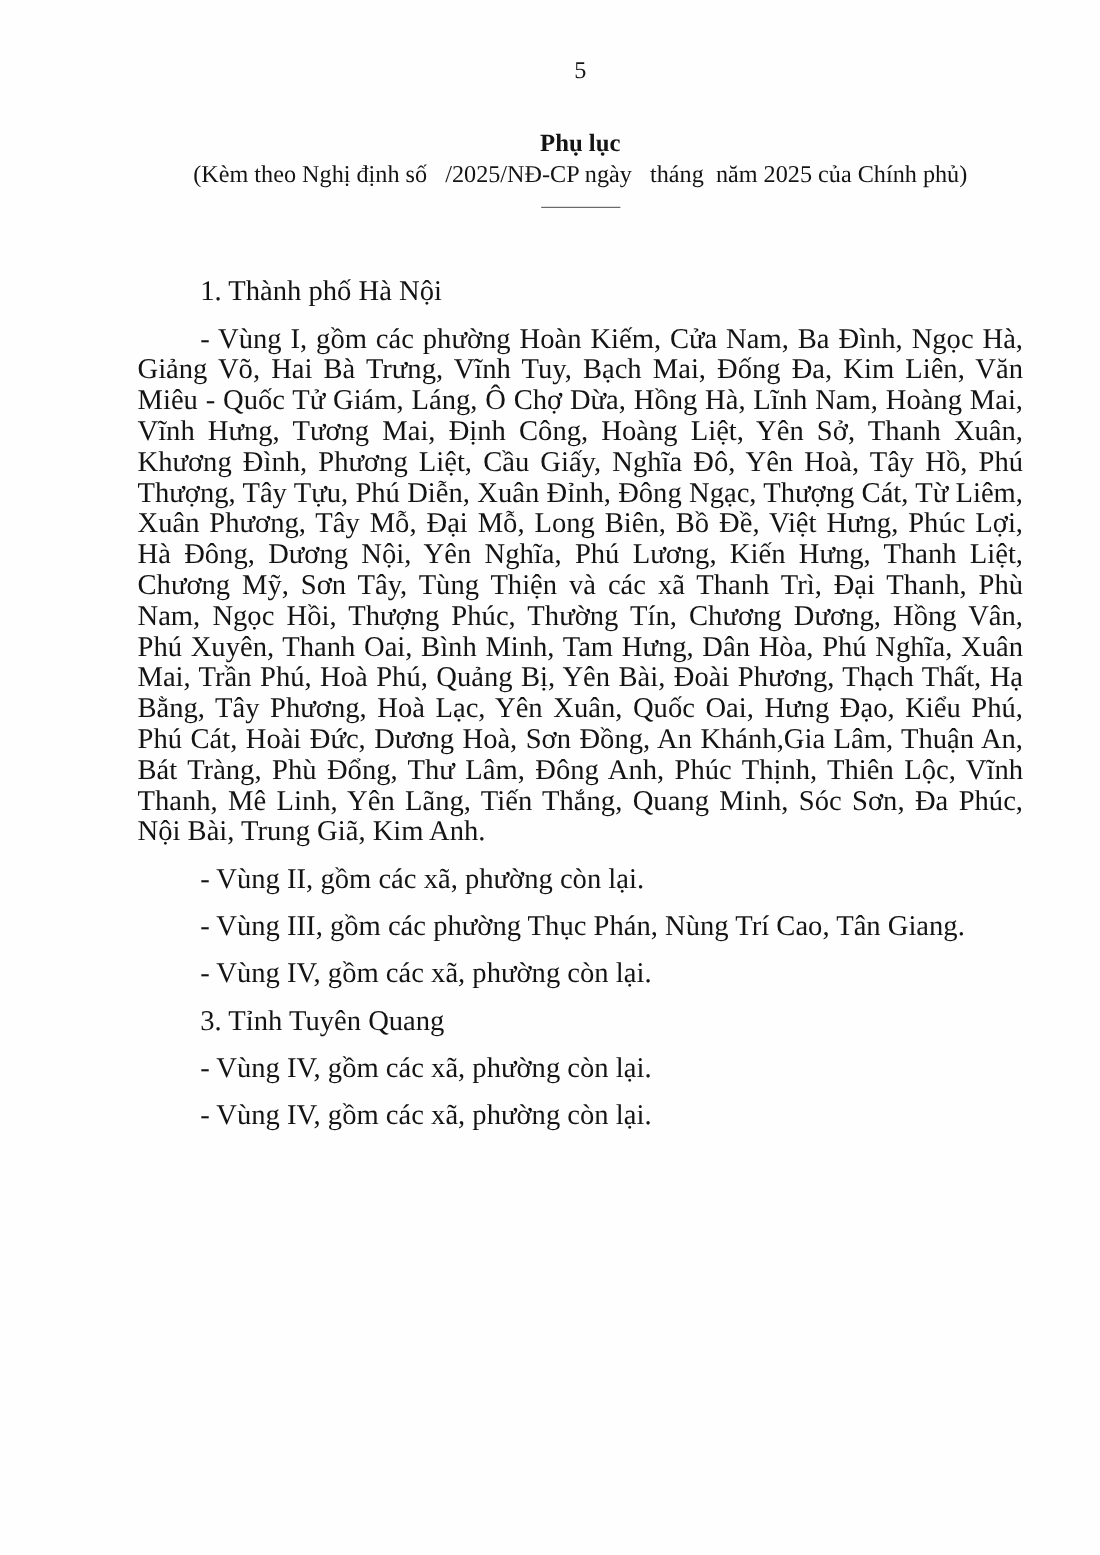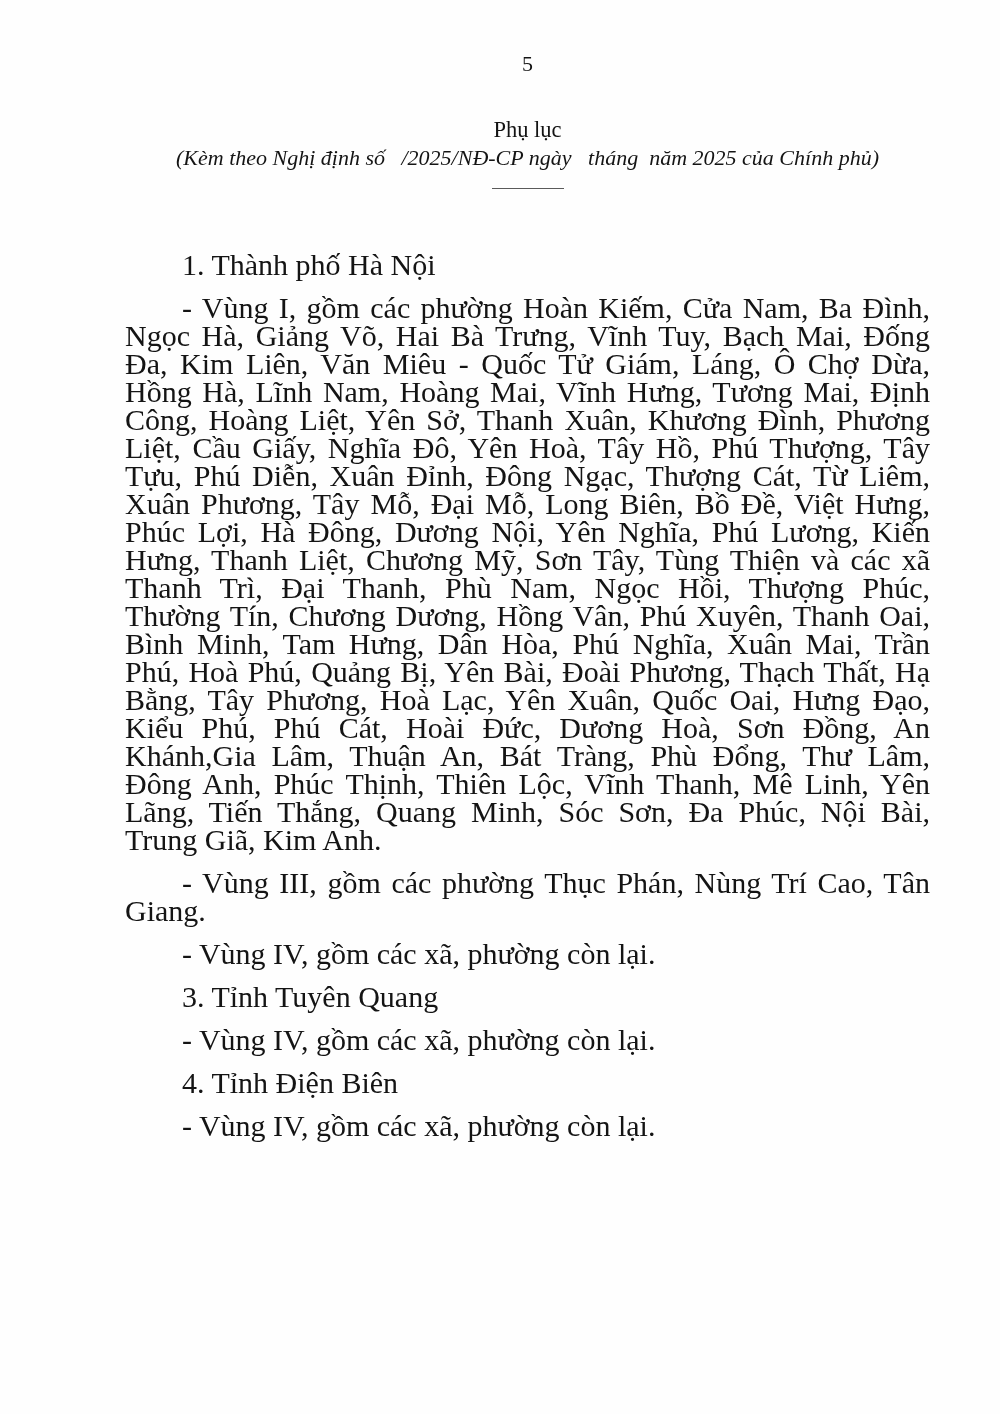--- a/index.html
+++ b/index.html
@@ -23,31 +23,31 @@
     text-align: center;
     font-size: 22px;
     line-height: 24px;
   }
   .header {
     margin: 40px 70px 0 125px;
     text-align: center;
     font-size: 22.5px;
     line-height: 28px;
   }
-  .h-bold { font-weight: normal; }
-  .h-italic { font-style: italic; font-size: 22px; }
+  .h-bold { font-weight: bold; }
+  .h-italic { font-size: 22px; }
   .divider {
     width: 72px;
     height: 1px;
     background: #5a5a5a;
     margin: 16px auto 0 auto;
   }
   .content {
     margin: 62px 70px 0 125px;
-    font-size: 30px;
+    font-size: 26px;
     line-height: 28px;
     text-align: justify;
   }
   .content p {
     margin: 0 0 15px 0;
     text-indent: 57px;
   }
 </style>
 </head>
 <body>
@@ -58,24 +58,24 @@
 
   <div class="header">
     <div class="h-bold">Phụ lục</div>
     <div class="h-italic">(Kèm theo Nghị định số &nbsp;&nbsp;/2025/NĐ-CP ngày &nbsp;&nbsp;tháng &nbsp;năm 2025 của Chính phủ)</div>
     <div class="divider"></div>
   </div>
 
   <div class="content">
     <p>1. Thành phố Hà Nội</p>
     <p>- Vùng I, gồm các phường Hoàn Kiếm, Cửa Nam, Ba Đình, Ngọc Hà, Giảng Võ, Hai Bà Trưng, Vĩnh Tuy, Bạch Mai, Đống Đa, Kim Liên, Văn Miêu - Quốc Tử Giám, Láng, Ô Chợ Dừa, Hồng Hà, Lĩnh Nam, Hoàng Mai, Vĩnh Hưng, Tương Mai, Định Công, Hoàng Liệt, Yên Sở, Thanh Xuân, Khương Đình, Phương Liệt, Cầu Giấy, Nghĩa Đô, Yên Hoà, Tây Hồ, Phú Thượng, Tây Tựu, Phú Diễn, Xuân Đỉnh, Đông Ngạc, Thượng Cát, Từ Liêm, Xuân Phương, Tây Mỗ, Đại Mỗ, Long Biên, Bồ Đề, Việt Hưng, Phúc Lợi, Hà Đông, Dương Nội, Yên Nghĩa, Phú Lương, Kiến Hưng, Thanh Liệt, Chương Mỹ, Sơn Tây, Tùng Thiện và các xã Thanh Trì, Đại Thanh, Phù Nam, Ngọc Hồi, Thượng Phúc, Thường Tín, Chương Dương, Hồng Vân, Phú Xuyên, Thanh Oai, Bình Minh, Tam Hưng, Dân Hòa, Phú Nghĩa, Xuân Mai, Trần Phú, Hoà Phú, Quảng Bị, Yên Bài, Đoài Phương, Thạch Thất, Hạ Bằng, Tây Phương, Hoà Lạc, Yên Xuân, Quốc Oai, Hưng Đạo, Kiểu Phú, Phú Cát, Hoài Đức, Dương Hoà, Sơn Đồng, An Khánh,Gia Lâm, Thuận An, Bát Tràng, Phù Đổng, Thư Lâm, Đông Anh, Phúc Thịnh, Thiên Lộc, Vĩnh Thanh, Mê Linh, Yên Lãng, Tiến Thắng, Quang Minh, Sóc Sơn, Đa Phúc, Nội Bài, Trung Giã, Kim Anh.</p>
+    <p>- Vùng II, gồm các xã, phường còn lại.</p>
 
     <p>- Vùng III, gồm các phường Thục Phán, Nùng Trí Cao, Tân Giang.</p>
     <p>- Vùng IV, gồm các xã, phường còn lại.</p>
 
     <p>3. Tỉnh Tuyên Quang</p>
     <p>- Vùng IV, gồm các xã, phường còn lại.</p>
 
-    <p>4. Tỉnh Điện Biên</p>
     <p>- Vùng IV, gồm các xã, phường còn lại.</p>
   </div>
 
 </div>
 
 </body></html>

